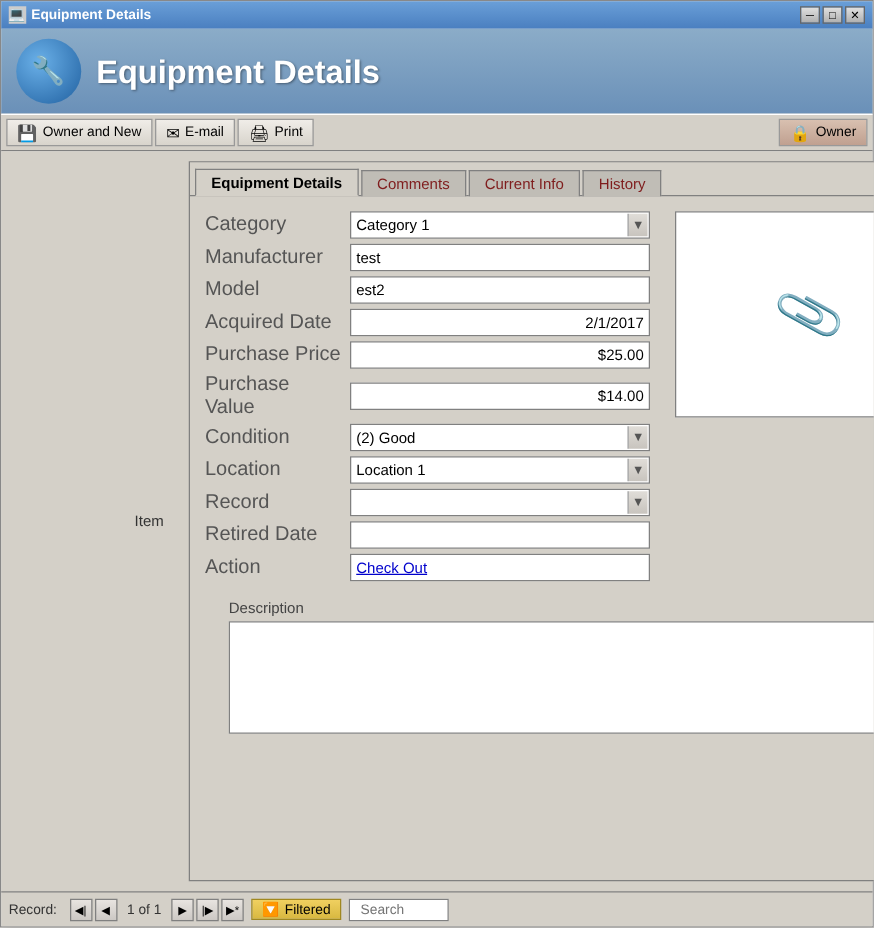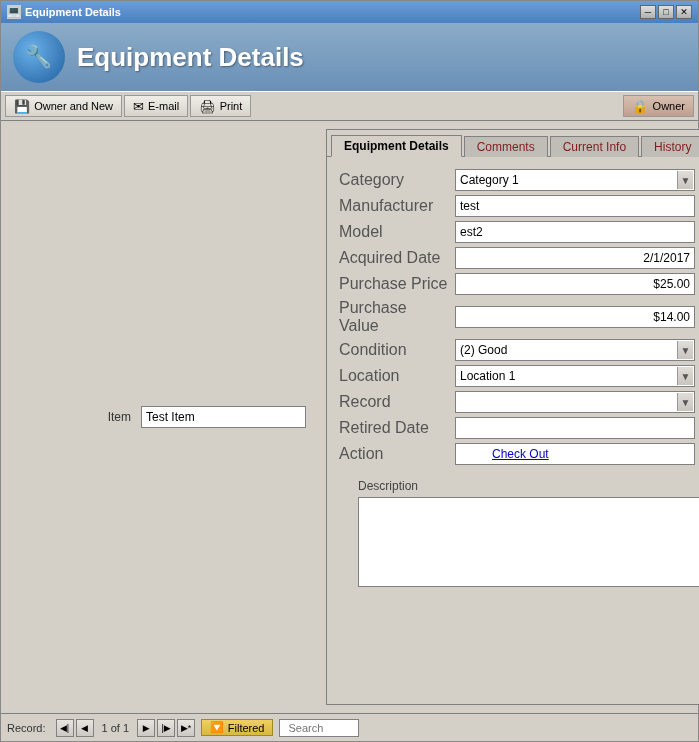--- a/index.html
+++ b/index.html
@@ -262,21 +262,20 @@
       display: flex;
       align-items: center;
       justify-content: center;
       border-left: 1px solid #999;
     }
     .action-link {
       color: #0000cc;
       text-decoration: underline;
       cursor: pointer;
       font-size: 12px;
-      margin-left: 32px;
     }
     .photo-box {
       width: 215px;
       height: 165px;
       border: 1px solid #808080;
       background: white;
       display: flex;
       align-items: center;
       justify-content: center;
       flex-shrink: 0;
@@ -407,21 +406,20 @@
     <button class="toolbar-btn toolbar-close">
       <span class="toolbar-btn-icon">🔒</span>
       <span>Owner</span>
     </button>
   </div>
 
   <div class="main-content">
 
     <div class="item-row">
       <span class="item-label">Item</span>
-      <input class="item-input" type="text" value="Test Item" style="">
     </div>
 
     <div class="tab-control">
       <div class="tab-header">
         <div class="tab active">
           <span>Equipment Details</span>
         </div>
         <div class="tab">
           <span>Comments</span>
         </div>

